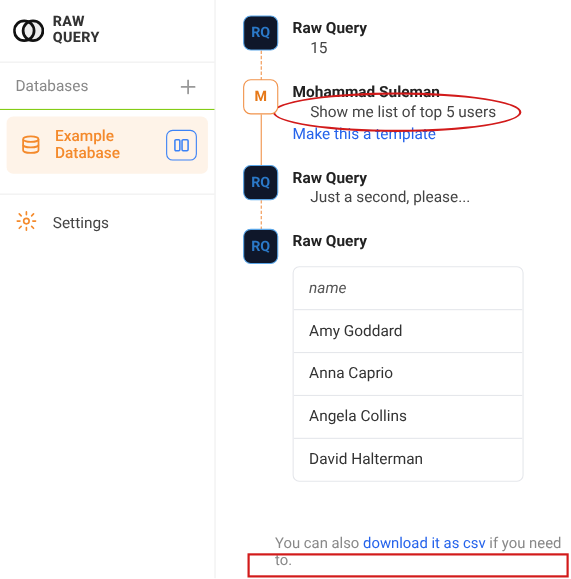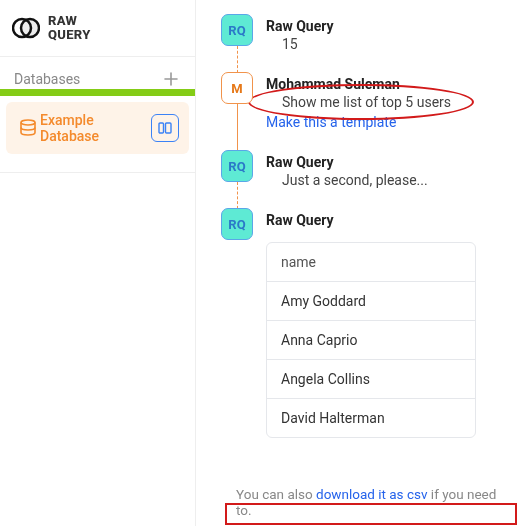--- a/index.html
+++ b/index.html
@@ -32,42 +32,43 @@
   .logo-text {
     font-weight: 800;
     font-size: 13px;
     line-height: 1.05;
     letter-spacing: 0.3px;
   }
   .section-header {
     display: flex;
     justify-content: space-between;
     align-items: center;
-    padding: 12px 14px 0 14px;
+    padding: 12px 14px 10px 14px;
     border-top: 1px solid #eee;
-    border-bottom: 7px solid #84cc16;
+    border-bottom: 1px solid #84cc16;
     color: #888;
     font-size: 14px;
   }
   .plus-btn {
     width: 20px; height: 20px;
     display: flex; align-items: center; justify-content: center;
     border-radius: 4px;
     color: #999;
     cursor: pointer;
   }
   .db-item {
     display: flex;
     align-items: center;
     padding: 10px 10px;
     margin: 6px 6px;
     background: #fef3e8;
     border-radius: 6px;
     color: #f48a2c;
     font-weight: 500;
+    gap: 10px;
   }
   .db-item .label { flex: 1; }
   .db-icon-box {
     width: 24px; height: 24px;
     display: flex; align-items: center; justify-content: center;
   }
   .db-action {
     width: 28px; height: 28px;
     border: 1.5px solid #3b82f6;
     border-radius: 6px;
@@ -108,21 +109,21 @@
     border-radius: 7px;
     display: flex; align-items: center; justify-content: center;
     font-weight: 700;
     font-size: 13px;
     z-index: 2;
     position: relative;
   }
   .avatar.rq {
     border: 1.5px solid #5aa6e8;
     color: #2b79c8;
-    background: #5eead4;
+    background: #0f172a;
   }
   .avatar.user {
     border: 1.5px solid #f1934b;
     color: #e67818;
     background: #fff;
   }
   .line-seg {
     position: absolute;
     left: 50%;
     width: 0;
@@ -170,25 +171,26 @@
   }
   .t-row {
     padding: 11px 14px;
     border-bottom: 1px solid #e5e7eb;
     font-size: 14px;
     color: #333;
   }
   .t-row:last-child { border-bottom: none; }
   .t-header {
     color: #555;
+    font-style: italic;
   }
   .footer-note {
     position: absolute;
     bottom: 4px;
-    left: 230px;
+    left: 244px;
     right: 2px;
     font-size: 13.5px;
     color: #888;
     padding: 4px 6px;
   }
   .footer-note .link-inline {
     color: #2563eb;
     cursor: pointer;
   }
 </style>
@@ -230,20 +232,29 @@
     <span class="db-action">
       <svg width="16" height="16" viewBox="0 0 16 16" fill="none">
         <rect x="2" y="3" width="4.5" height="10" rx="1" stroke="#3b82f6" stroke-width="1.4"></rect>
         <rect x="8.5" y="3" width="5.5" height="10" rx="1" stroke="#3b82f6" stroke-width="1.4"></rect>
       </svg>
     </span>
   </div>
 
   <div class="divider"></div>
 
+  <div class="settings-item">
+    <span class="gear">
+      <svg width="20" height="20" viewBox="0 0 24 24" fill="none">
+        <circle cx="12" cy="12" r="3" stroke="#f48a2c" stroke-width="1.8"></circle>
+        <path d="M12 2v3M12 19v3M4.2 4.2l2.1 2.1M17.7 17.7l2.1 2.1M2 12h3M19 12h3M4.2 19.8l2.1-2.1M17.7 6.3l2.1-2.1" stroke="#f48a2c" stroke-width="1.8" stroke-linecap="round"></path>
+      </svg>
+    </span>
+    <span>Settings</span>
+  </div>
 </div>
 
 <div class="main">
 
   <div class="msg" style="margin-top:14px">
     <div class="avatar-col">
       <div class="avatar rq">
           <span>RQ</span>
         </div>
       <div class="line-seg" style="top:32px;height:46px"></div>

